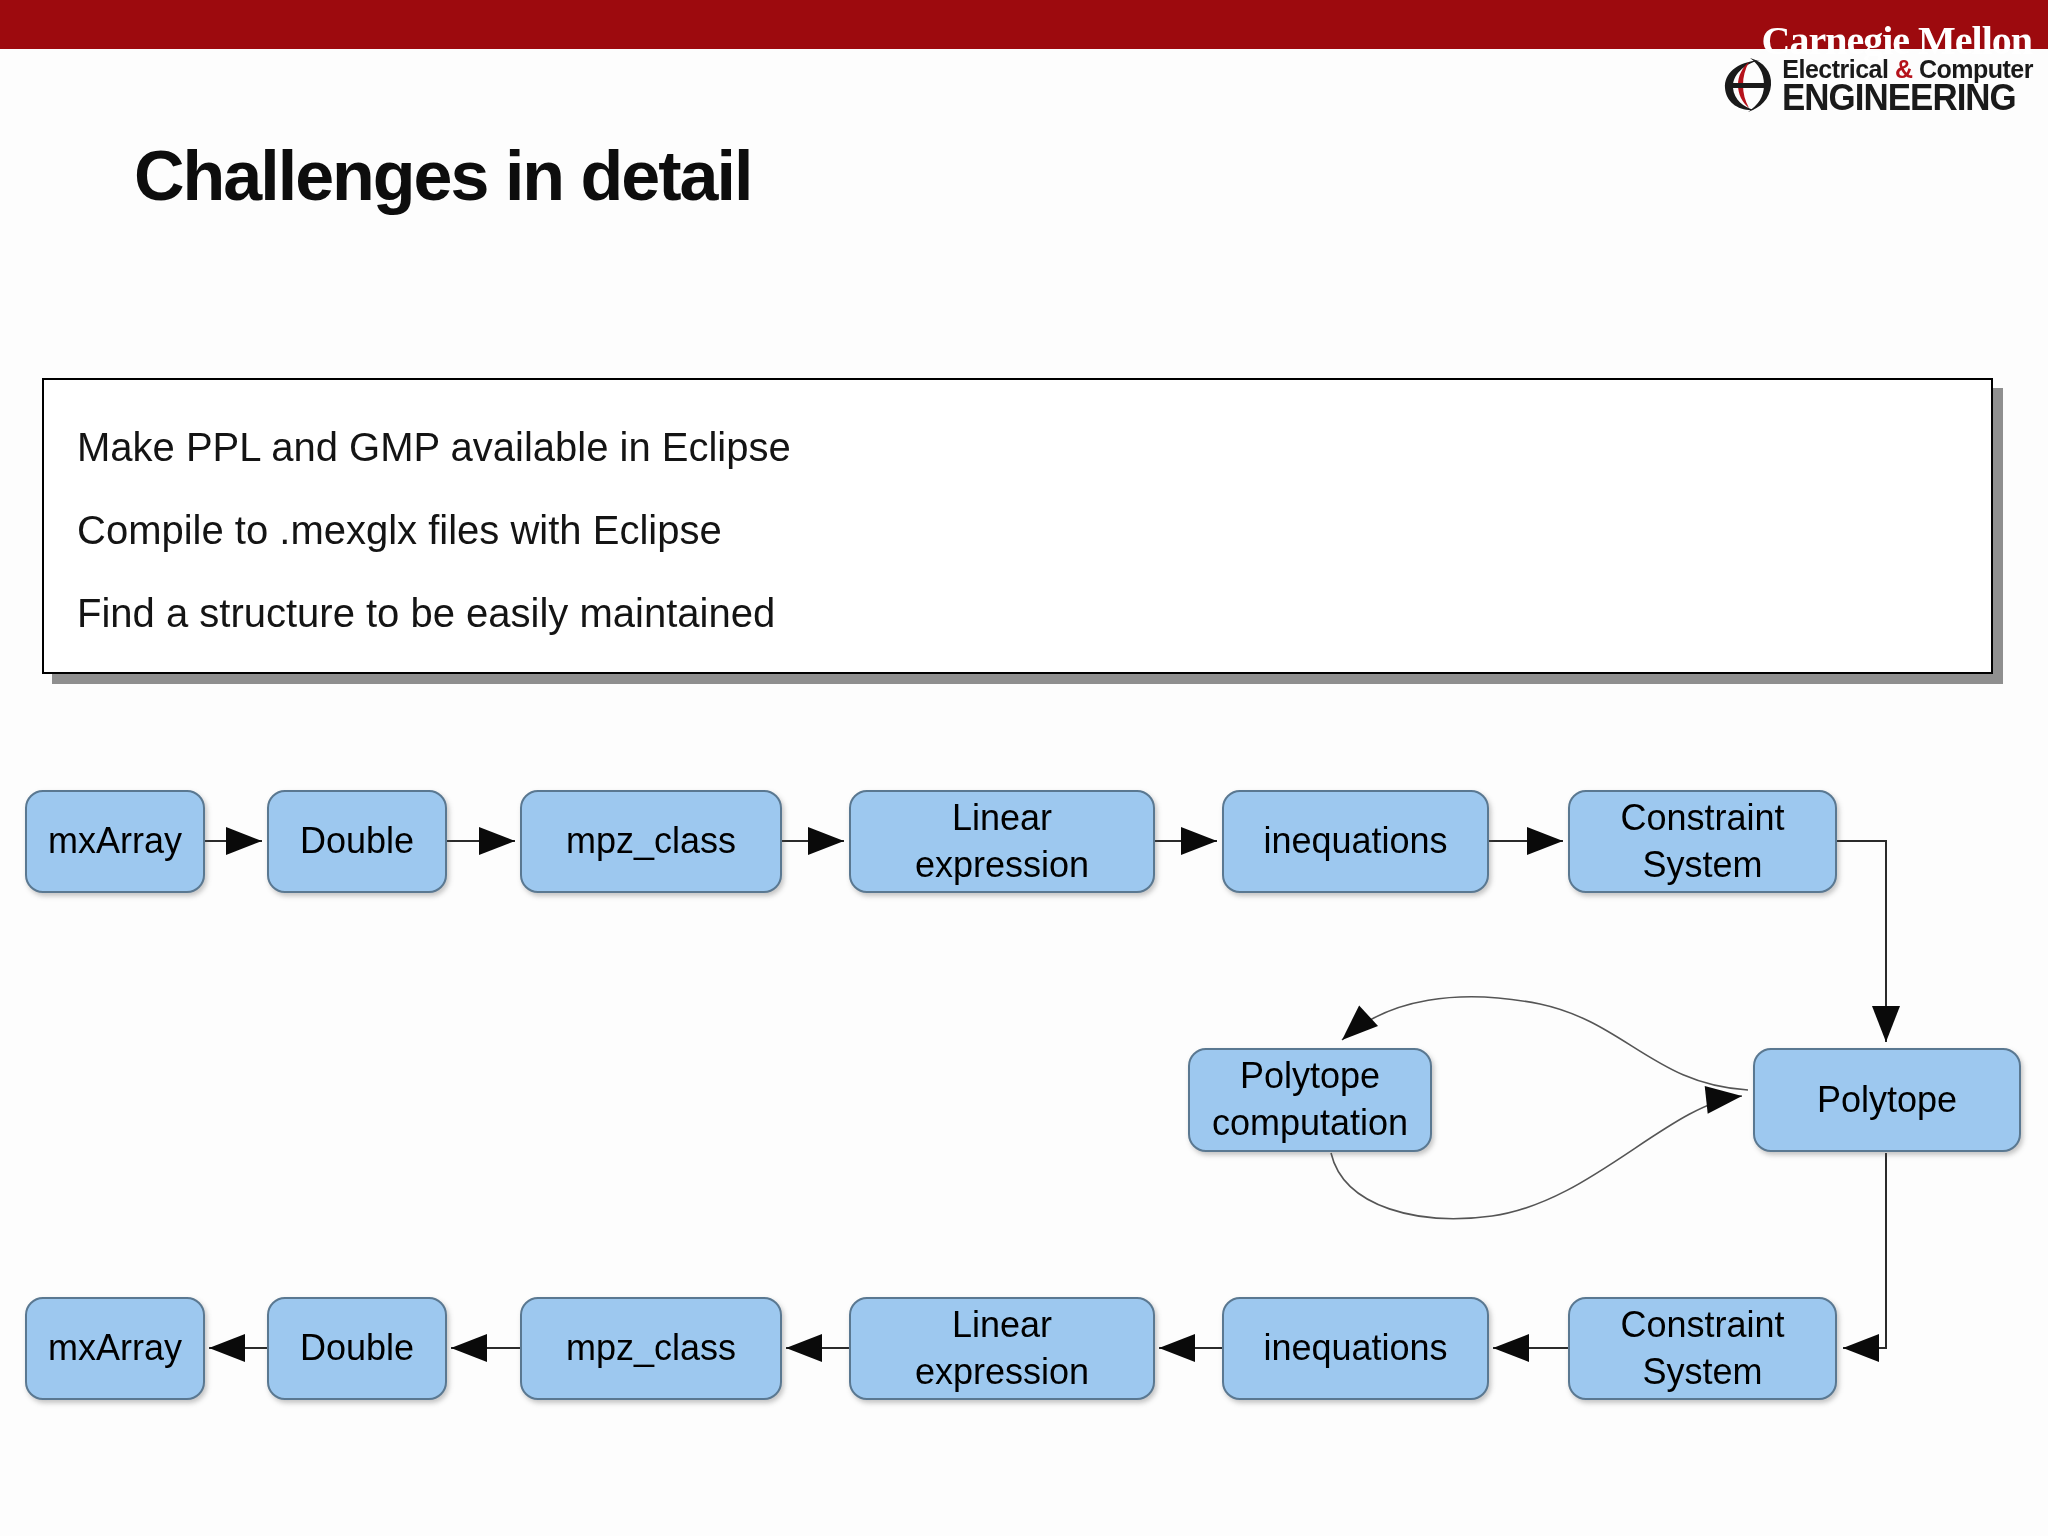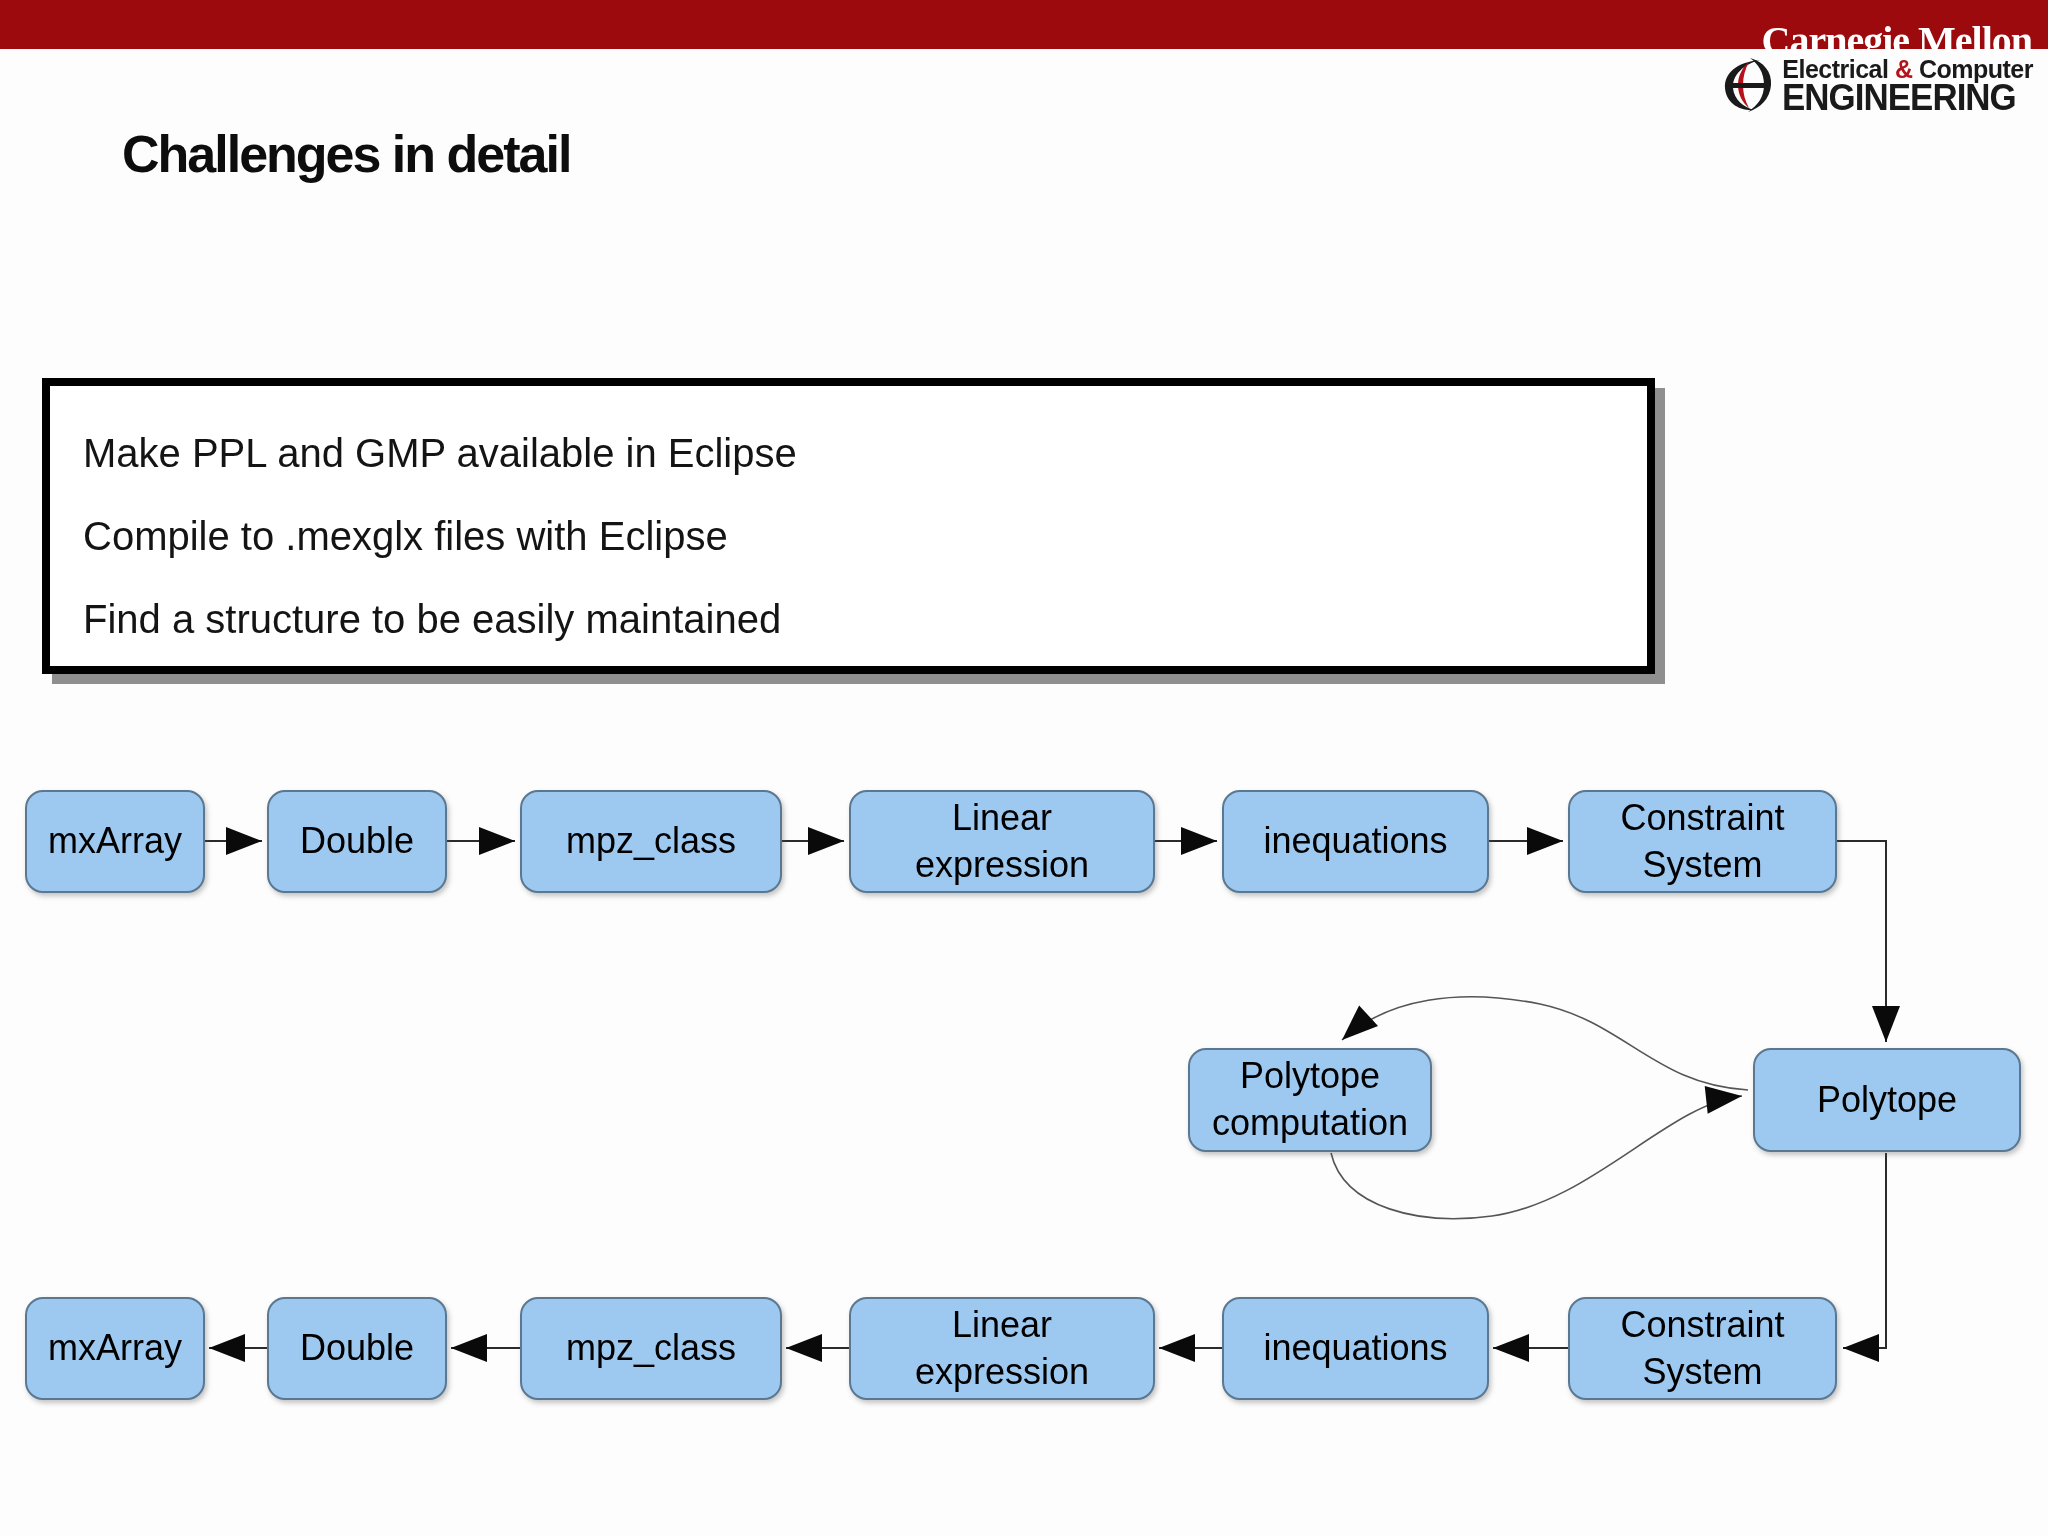--- a/index.html
+++ b/index.html
@@ -14,27 +14,27 @@
     font-family:"Liberation Serif",serif;font-weight:700;font-size:40px;color:#ffffff;letter-spacing:-1px;
   }
   .ece{position:absolute;right:15px;top:56px;display:flex;align-items:flex-start;gap:8px;}
   .ece-icon{width:54px;height:58px;flex:0 0 auto;}
   .ece-text{display:flex;flex-direction:column;align-items:flex-start;}
   .ece-line1{font-size:25px;font-weight:700;letter-spacing:-0.5px;color:#1a1a1a;line-height:26px;white-space:nowrap;}
   .ece-line1 .amp{color:var(--amp-red,#b5121b);}
   .ece-line2{font-size:36px;font-weight:700;letter-spacing:-1px;color:#1a1a1a;line-height:32px;transform:scaleX(0.97);transform-origin:left;}
   
   .title{
-    position:absolute;left:118px;top:120px;margin:4px;
-    font-size:52px;font-weight:700;letter-spacing:-2px;color:#0d0d0d;
+    position:absolute;left:118px;top:120px;margin:16px;
+    font-size:70px;font-weight:700;letter-spacing:-2px;color:#0d0d0d;
   }
   
   .challenges{
-    position:absolute;left:42px;top:378px;width:1613px;height:296px;box-sizing:border-box;
-    background:#ffffff;border:8px solid #000000;
+    position:absolute;left:42px;top:378px;width:1951px;height:296px;box-sizing:border-box;
+    background:#ffffff;border:2px solid #000000;
     box-shadow:10px 10px 0 var(--box-shadow-gray,#8f8f8f);
     padding:26px 0 0 33px;
   }
   .challenges p{margin:0;font-size:40px;line-height:83px;color:#141414;}
   
   .node{
     position:absolute;box-sizing:border-box;
     background:var(--node-fill,#9dc8ef);
     border:2px solid var(--node-border,#5a7891);
     border-radius:18px;

